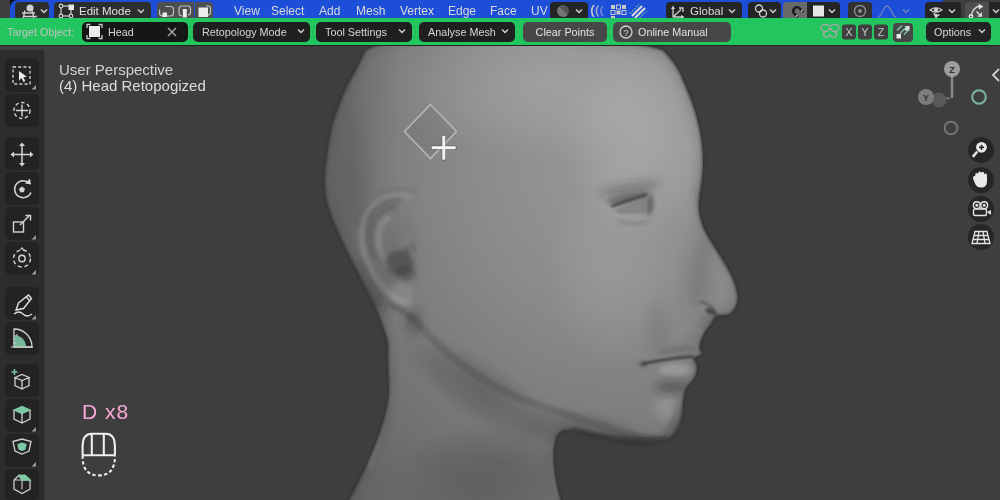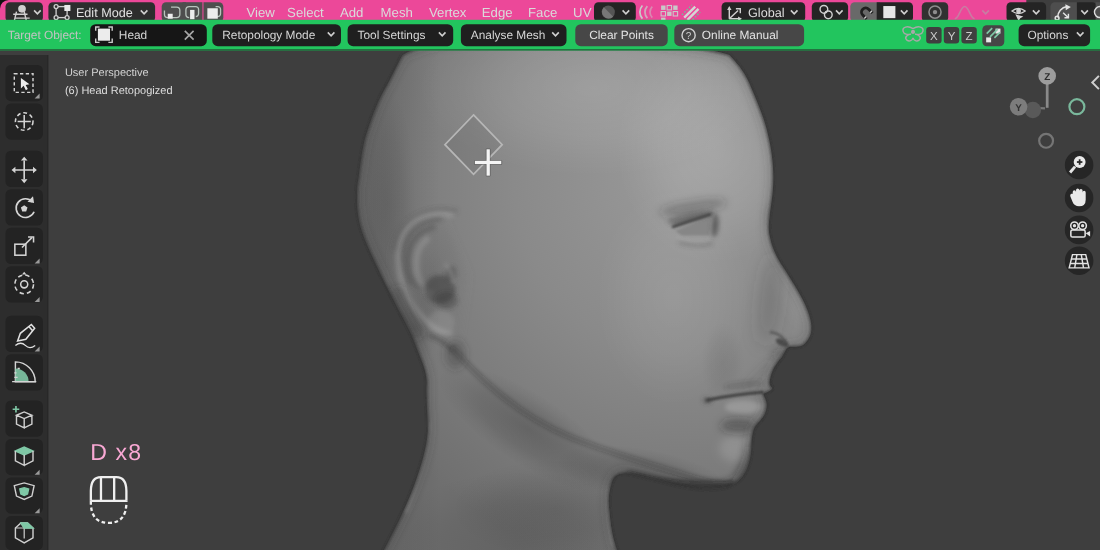--- a/index.html
+++ b/index.html
@@ -1,21 +1,21 @@
 <!DOCTYPE html>
 <html><head><meta charset="utf-8">
 <style>
 *{margin:0;padding:0;box-sizing:border-box}
 html,body{width:1000px;height:500px;overflow:hidden;background:#3e3e3e;font-family:"Liberation Sans",sans-serif}
 #app{position:relative;width:1000px;height:500px;filter:blur(0px)}
 #vp{position:absolute;left:0;top:0}
-#topbar{position:absolute;left:0;top:0;width:933px;height:22px;background:#ec4899}
+#topbar{position:absolute;left:10px;top:0;width:933px;height:22px;background:#1d4ed8}
 #row2{position:absolute;left:0;top:18px;width:1000px;height:28px;background:#22c55e}
 #toolbar{position:absolute;left:0;top:50px;width:44px;height:450px;background:#2d2d2d}
-.ovtext{position:absolute;color:#d3d3d3;font-size:10px}
+.ovtext{position:absolute;color:#d3d3d3;font-size:15px}
 </style></head>
 <body>
 <div id="app">
 <svg id="vp" width="1000" height="500" viewBox="0 0 1000 500">
 <defs>
 <radialGradient id="hg" cx="0.70" cy="0.28" r="0.75">
   <stop offset="0" stop-color="#9a9a9a"></stop>
   <stop offset="0.45" stop-color="#8a8a8a"></stop>
   <stop offset="0.8" stop-color="#797979"></stop>
   <stop offset="1" stop-color="#6f6f6f"></stop>
@@ -574,15 +574,15 @@
 </g>
 
 <g stroke="#cfcfcf" fill="none" stroke-width="1.3">
 <path d="M 14,430 l 5,-4.5 h 6 l 5,4.5 v 9 l -8,4.5 -8,-4.5 Z"></path>
 <path d="M 19,425.5 l 3,4.5 8,0 M 22,430 l 0,9.5 M 22,430 l -8,0" stroke-width="1.1"></path>
 <path d="M 19,425.5 h 6 l 5,4.5 h -8 Z" fill="#7fc8a6" stroke="#7fc8a6"></path>
 </g>
 </svg>
 </div>
 <div class="ovtext" style="left:59px;top:61px">User Perspective</div>
-<div class="ovtext" style="left:59px;top:77px;color:#dedede">(6) Head Retopogized</div>
+<div class="ovtext" style="left:59px;top:77px;color:#dedede">(4) Head Retopogized</div>
 <div style="position:absolute;left:82px;top:400px;color:#f9a8d4;font-size:21px;letter-spacing:1px">D x8</div>
 </div>
 
 </body></html>

